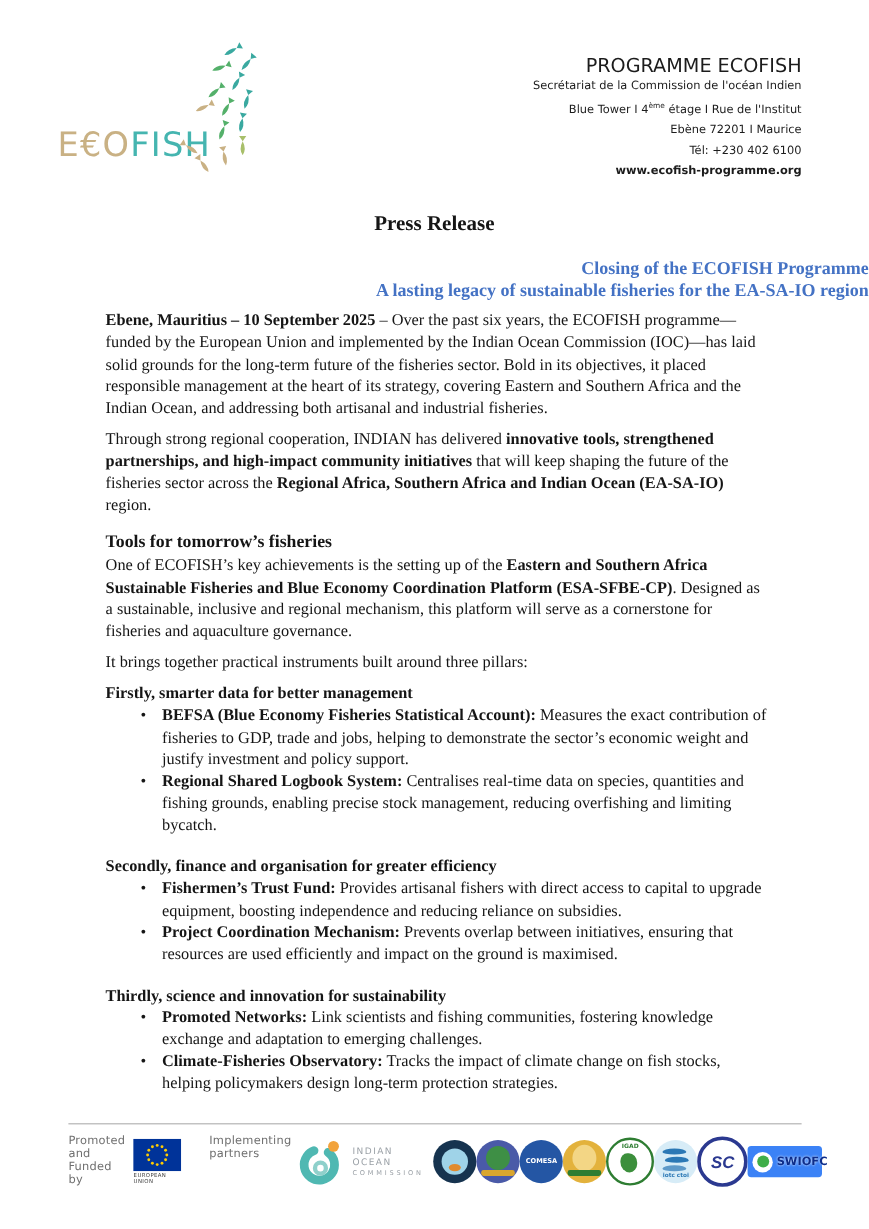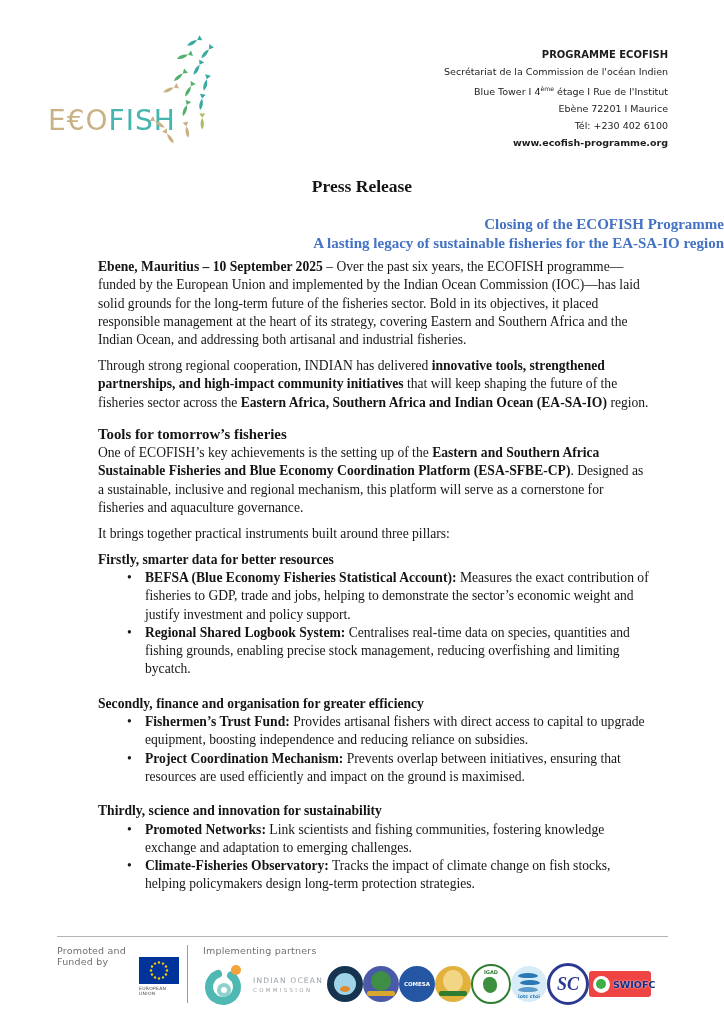--- a/index.html
+++ b/index.html
@@ -13,71 +13,71 @@
   .logo-wrap{position:relative; width:190px; height:115px;}
   .logo-text{
     position:absolute; left:0; bottom:12px;
     font-family:"DejaVu Sans", sans-serif; font-size:28px; font-weight:400; letter-spacing:1px;
   }
   .dolphin{position:absolute; left:100px; top:0;}
   .contact{
     text-align:right; font-family:"DejaVu Sans", sans-serif;
     font-size:9.5px; line-height:17px; color:#1c1c1c; padding-top:12px;
   }
-  .contact .c-title{font-size:10px; font-weight:bold;}
+  .contact .c-title{font-size:16px; font-weight:normal;}
   .contact .c-web{font-weight:bold;}
   
   .press-title{
     position:absolute; top:176px; left:0; width:100%; text-align:center;
     font-size:17.5px; font-weight:bold;
   }
   .subtitle{
     position:absolute; top:215px; left:0; width:100%; text-align:center;
     font-size:15px; font-weight:bold; line-height:19px;
   }
   
-  .body-col{position:absolute; top:258px; left:98px; width:554px; font-size:13.6px; line-height:18.3px;}
+  .body-col{position:absolute; top:258px; left:88px; width:554px; font-size:13.6px; line-height:18.3px;}
   .body-col p{margin:0 0 7.5px 0;}
   .h2{font-size:14.8px; font-weight:bold; margin:13px 0 1px 0;}
   .pillar{margin-top:3px;}
   .pillar.gap{margin-top:16px;}
   .pillar-h{font-weight:bold;}
   ul.bullets{margin:0; padding:0 0 0 47px; list-style:none;}
   ul.bullets li{position:relative;}
   ul.bullets li::before{content:"\2022"; position:absolute; left:-18px; top:0;}
   
   .footer{
     position:absolute; top:936px; left:57px; right:56px;
     border-top:1px solid #b3b3b3; padding-top:8px;
     display:flex; font-family:"DejaVu Sans", sans-serif;
   }
   .f-label{font-size:9.5px; color:#6f6f6f; letter-spacing:.2px;}
   .funded{width:122px; display:flex; flex-direction:row; gap:7px;}
   .eu-block{align-self:center; display:flex; flex-direction:column; align-items:center; gap:2px;}
   .eu-caption{font-size:4.5px; color:#444; letter-spacing:.3px;}
   .v-div{width:1px; background:#9e9e9e; margin:0 15px 4px 8px;}
-  .implementing{flex:1; display:flex; flex-direction:column; gap:5px;}
+  .implementing{flex:1; display:flex; flex-direction:row; gap:5px;}
   .partners-row{display:flex; align-items:center; gap:0;}
   .ioc-block{display:flex; align-items:center; gap:6px; margin-right:4px;}
   .ioc-text{display:flex; flex-direction:column; gap:2px; color:#9aa0a6;}
   .ioc-l1{font-size:7.5px; letter-spacing:1.2px;}
   .ioc-l2{font-size:5.5px; letter-spacing:2.3px;}
   .p-logo{width:36px; height:36px; border-radius:50%; position:relative; flex:none;
           display:flex; align-items:center; justify-content:center; overflow:hidden;}
   .p-inner{position:absolute; border-radius:50%;}
   .p-band{position:absolute; left:4px; right:4px; height:5px; bottom:6px; border-radius:2px;}
   .p-txt{position:relative; font-weight:bold; color:#fff;}
   .comesa-txt{font-size:5.5px;}
   .igad-circ{border:2px solid; background:#fff;}
   .igad-top{position:absolute; top:3px; width:100%; text-align:center; font-size:5px; font-weight:bold;}
   .igad-blob{position:absolute; top:11px; left:10px; width:14px; height:16px; border-radius:45% 55% 50% 60%;}
   .iotc-fish{position:absolute; left:7px; border-radius:50% 50% 50% 50%/60% 60% 40% 40%; width:20px; height:5px;}
   .iotc-txt{position:absolute; bottom:3px; width:100%; text-align:center; font-size:4.8px; font-weight:bold;}
   .sadc-circ{border:3px solid; background:#fff;}
-  .sadc-txt{font-family:Liberation Serif, serif; font-style:italic; font-size:18px; font-weight:bold;}
+  .sadc-txt{font-family:Liberation Sans, sans-serif; font-style:italic; font-size:14px; font-weight:bold;}
   .swiofc{width:62px; height:26px; border-radius:3px; flex:none; position:relative;
           display:flex; align-items:center; gap:3px; padding-left:4px; box-sizing:border-box;}
   .swiofc-globe{width:17px; height:17px; border-radius:50%; background:#fff; flex:none;
                 display:flex; align-items:center; justify-content:center;}
   .swiofc-globe span{width:10px; height:10px; border-radius:50%;}
   .swiofc-txt{font-size:9.5px; font-weight:bold; text-shadow:0 0 2px #ffffff;}
 </style>
 </head>
 <body>
 
@@ -119,28 +119,28 @@
   </div>
 
   <div class="press-title">Press Release</div>
   <div class="subtitle" style="color: rgb(68, 114, 196); text-align: right;">
     <div>Closing of the ECOFISH Programme</div>
     <div>A lasting legacy of sustainable fisheries for the EA-SA-IO region</div>
   </div>
 
   <div class="body-col">
     <p><b>Ebene, Mauritius – 10 September 2025</b><span> – Over the past six years, the ECOFISH programme—funded by the European Union and implemented by the Indian Ocean Commission (IOC)—has laid solid grounds for the long-term future of the fisheries sector. Bold in its objectives, it placed responsible management at the heart of its strategy, covering Eastern and Southern Africa and the Indian Ocean, and addressing both artisanal and industrial fisheries.</span></p>
-    <p><span>Through strong regional cooperation, INDIAN has delivered </span><b>innovative tools, strengthened partnerships, and high-impact community initiatives</b><span> that will keep shaping the future of the fisheries sector across the </span><b>Eastern Africa, Southern Africa and Indian Ocean (EA-SA-IO)</b><span> region.</span></p>
+    <p><span>Through strong regional cooperation, INDIAN has delivered </span><b>innovative tools, strengthened partnerships, and high-impact community initiatives</b><span> that will keep shaping the future of the fisheries sector across the </span><b>Regional Africa, Southern Africa and Indian Ocean (EA-SA-IO)</b><span> region.</span></p>
 
     <div class="h2">Tools for tomorrow’s fisheries</div>
     <p><span>One of ECOFISH’s key achievements is the setting up of the </span><b>Eastern and Southern Africa Sustainable Fisheries and Blue Economy Coordination Platform (ESA-SFBE-CP)</b><span>. Designed as a sustainable, inclusive and regional mechanism, this platform will serve as a cornerstone for fisheries and aquaculture governance.</span></p>
     <p>It brings together practical instruments built around three pillars:</p>
 
     <div class="pillar">
-      <div class="pillar-h">Firstly, smarter data for better resources</div>
+      <div class="pillar-h">Firstly, smarter data for better management</div>
       <ul class="bullets">
         <li><b>BEFSA (Blue Economy Fisheries Statistical Account):</b><span> Measures the exact contribution of fisheries to GDP, trade and jobs, helping to demonstrate the sector’s economic weight and justify investment and policy support.</span></li>
         <li><b>Regional Shared Logbook System:</b><span> Centralises real-time data on species, quantities and fishing grounds, enabling precise stock management, reducing overfishing and limiting bycatch.</span></li>
       </ul>
     </div>
 
     <div class="pillar gap">
       <div class="pillar-h">Secondly, finance and organisation for greater efficiency</div>
       <ul class="bullets">
         <li><b>Fishermen’s Trust Fund:</b><span> Provides artisanal fishers with direct access to capital to upgrade equipment, boosting independence and reducing reliance on subsidies.</span></li>
@@ -228,21 +228,21 @@
           <span class="iotc-fish" style="top: 7px; background: rgb(43, 120, 181);"></span>
           <span class="iotc-fish" style="top: 14px; left: 9px; background: rgb(43, 120, 181);"></span>
           <span class="iotc-fish" style="top: 21px; opacity: 0.7; background: rgb(43, 120, 181);"></span>
           <span class="iotc-txt" style="color: rgb(43, 120, 181);">iotc ctoi</span>
         </div>
 
         <div class="p-logo sadc-circ" style="border-color: rgb(43, 57, 144);">
           <span class="sadc-txt" style="color: rgb(43, 57, 144);">SC</span>
         </div>
 
-        <div class="swiofc" style="background: #ef4444;">
+        <div class="swiofc" style="background: #3b82f6;">
           <span class="swiofc-globe">
               <span style="background: rgb(63, 174, 73);"></span>
             </span>
           <span class="swiofc-txt" style="color: rgb(13, 45, 138);">SWIOFC</span>
         </div>
 
       </div>
     </div>
   </div>
 

